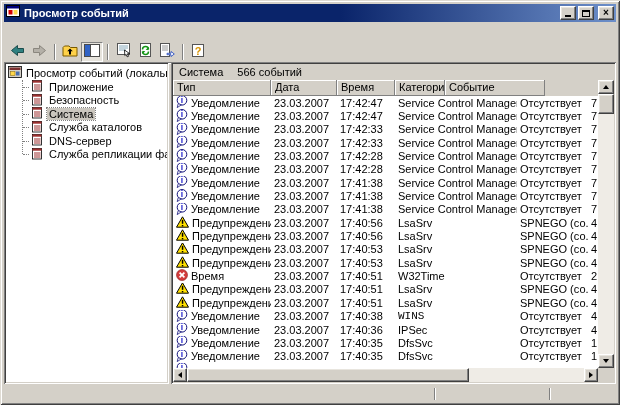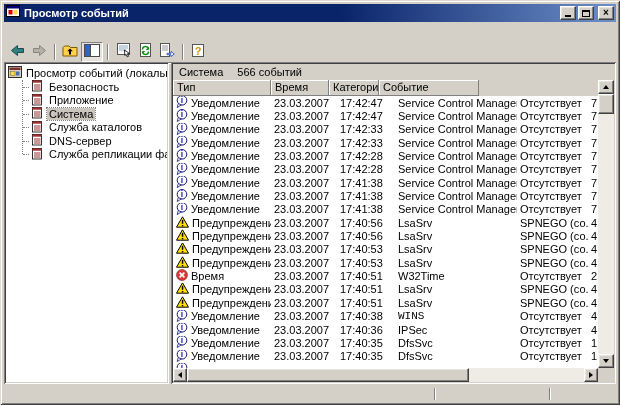--- a/index.html
+++ b/index.html
@@ -179,31 +179,31 @@
       </div>
       <div class="tree-children" id="tree-children">
           <div class="tree-child">
             <span><svg width="12" height="13">
                 <rect x="1.5" y="1.5" width="9" height="10.5" fill="#fff" stroke="#000" stroke-width="0.8"></rect>
                 <rect x="1.5" y="1.5" width="9" height="2.2" fill="#9c2f2f"></rect>
                 <line x1="3" y1="6" x2="9.5" y2="6" stroke="#9c2f2f"></line>
                 <line x1="3" y1="8" x2="9.5" y2="8" stroke="#9c2f2f"></line>
                 <line x1="3" y1="10" x2="9.5" y2="10" stroke="#9c2f2f"></line>
               </svg></span>
-            <span class="lbl">Безопасность</span>
+            <span class="lbl">Приложение</span>
           </div>
           <div class="tree-child">
             <span><svg width="12" height="13">
                 <rect x="1.5" y="1.5" width="9" height="10.5" fill="#fff" stroke="#000" stroke-width="0.8"></rect>
                 <rect x="1.5" y="1.5" width="9" height="2.2" fill="#9c2f2f"></rect>
                 <line x1="3" y1="6" x2="9.5" y2="6" stroke="#9c2f2f"></line>
                 <line x1="3" y1="8" x2="9.5" y2="8" stroke="#9c2f2f"></line>
                 <line x1="3" y1="10" x2="9.5" y2="10" stroke="#9c2f2f"></line>
               </svg></span>
-            <span class="lbl">Приложение</span>
+            <span class="lbl">Безопасность</span>
           </div>
           <div class="tree-child selected">
             <span><svg width="12" height="13">
                 <rect x="1.5" y="1.5" width="9" height="10.5" fill="#fff" stroke="#000" stroke-width="0.8"></rect>
                 <rect x="1.5" y="1.5" width="9" height="2.2" fill="#9c2f2f"></rect>
                 <line x1="3" y1="6" x2="9.5" y2="6" stroke="#9c2f2f"></line>
                 <line x1="3" y1="8" x2="9.5" y2="8" stroke="#9c2f2f"></line>
                 <line x1="3" y1="10" x2="9.5" y2="10" stroke="#9c2f2f"></line>
               </svg></span>
             <span class="lbl">Система</span>
@@ -247,20 +247,21 @@
   <div class="result-panel sunken">
     <div class="result-inner">
       <div class="banner">
         <span>Система</span>
         <span>566 событий</span>
       </div>
       <div class="lv-body">
         <div class="lv-main">
           <div class="lv-header" id="lv-header">
               <div class="hcell" style="width: 98px;">Тип</div>
+              <div class="hcell" style="width: 66px;">Дата</div>
               <div class="hcell" style="width: 58px;">Время</div>
               <div class="hcell" style="width: 50px;">Категория</div>
               <div class="hcell" style="width: 100px;">Событие</div>
             </div>
           <div class="lv-rows" id="lv-rows">
               <div class="row">
                 <div class="cell cell-type" style="width: 98px;">
                   <span><svg width="12" height="13">
                       <circle cx="6" cy="5.3" r="4.8" fill="#fff" stroke="#15157c"></circle>
                       <polygon points="2.2,8.6 1.2,12.6 5.4,9.8" fill="#fff" stroke="#15157c" stroke-width="0.8"></polygon>

